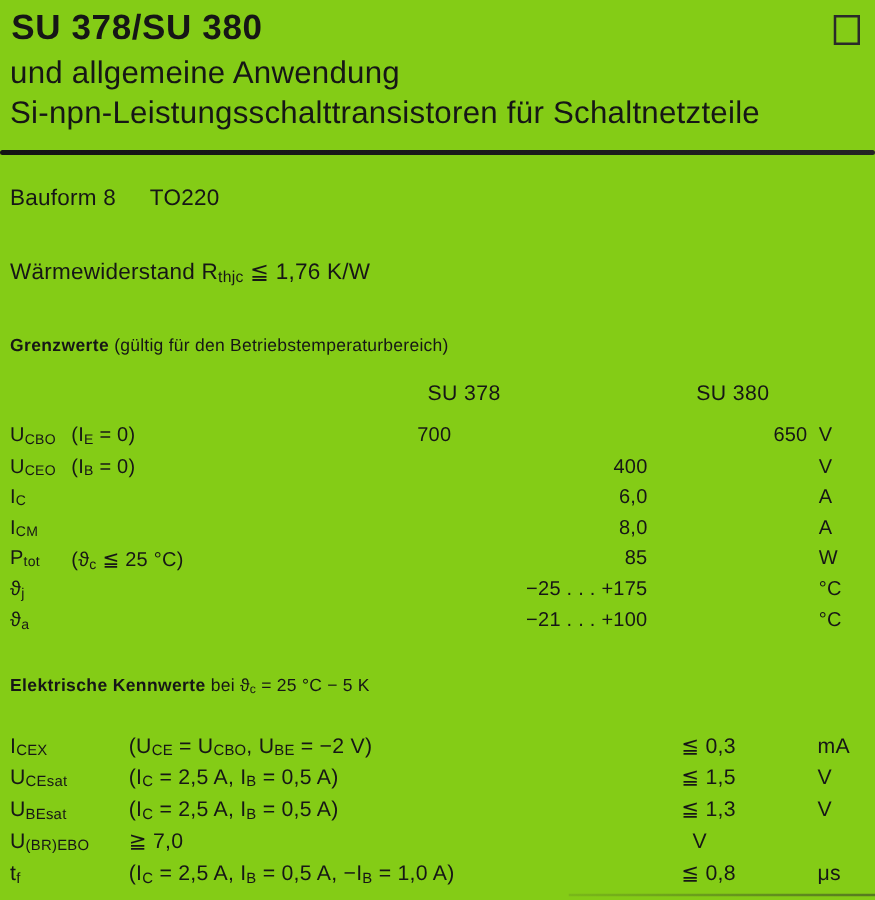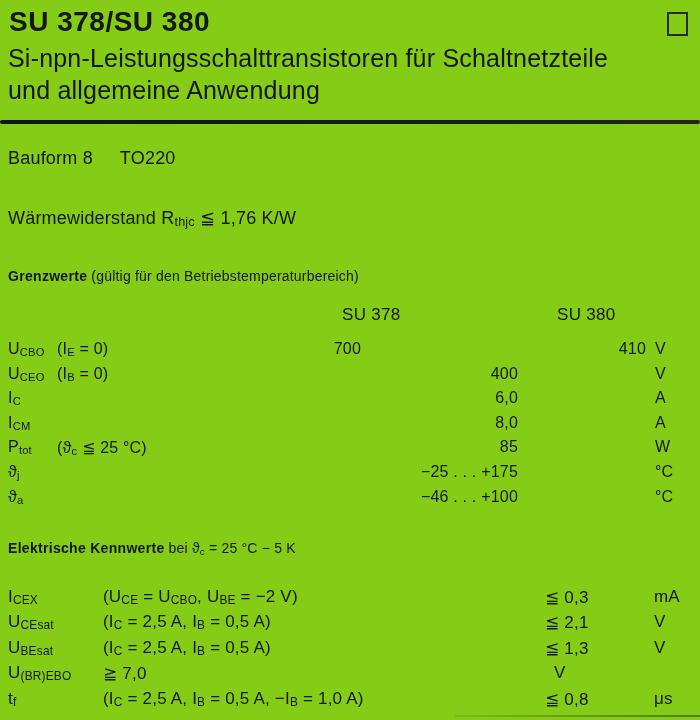--- a/index.html
+++ b/index.html
@@ -72,22 +72,22 @@
 </style>
 </head>
 <body>
 
 <div class="page">
 
   <div class="abs title">SU 378/SU 380</div>
   <div class="abs corner-box"></div>
 
   <div class="abs subtitle">
+    <div>und allgemeine Anwendung</div>
     <div>Si-npn-Leistungsschalttransistoren für Schaltnetzteile</div>
-    <div>und allgemeine Anwendung</div>
   </div>
 
   <div class="abs rule"></div>
 
   <div class="abs bodytext bauform">
     <span>Bauform 8</span><span class="pkg">TO220</span>
   </div>
 
   <div class="abs bodytext thermal">Wärmewiderstand R<sub>thjc</sub> ≦ 1,76 K/W</div>
 
@@ -97,21 +97,21 @@
 
   <div class="abs col-head col-su378">SU 378</div>
   <div class="abs col-head col-su380">SU 380</div>
 
   <div class="abs limits-table">
       <div class="lrow">
         <span class="sym">U<sub>CBO</sub></span>
         <span class="cond">(I<sub>E</sub> = 0)</span>
         <span class="v378">700</span>
         <span class="vmid"></span>
-        <span class="v380">410</span>
+        <span class="v380">650</span>
         <span class="unit">V</span>
       </div>
       <div class="lrow">
         <span class="sym">U<sub>CEO</sub></span>
         <span class="cond">(I<sub>B</sub> = 0)</span>
         <span class="v378"></span>
         <span class="vmid">400</span>
         <span class="v380"></span>
         <span class="unit">V</span>
       </div>
@@ -144,41 +144,41 @@
         <span class="cond"></span>
         <span class="v378"></span>
         <span class="vmid">−25 . . . +175</span>
         <span class="v380"></span>
         <span class="unit">°C</span>
       </div>
       <div class="lrow">
         <span class="sym">ϑ<sub>a</sub></span>
         <span class="cond"></span>
         <span class="v378"></span>
-        <span class="vmid">−46 . . . +100</span>
+        <span class="vmid">−21 . . . +100</span>
         <span class="v380"></span>
         <span class="unit">°C</span>
       </div>
     </div>
 
   <div class="abs sec-heading elek-heading">
     <b>Elektrische Kennwerte</b><span> bei ϑ<sub>c</sub> = 25 °C − 5 K</span>
   </div>
 
   <div class="abs elek-table">
       <div class="erow">
         <span class="sym">I<sub>CEX</sub></span>
         <span class="cond">(U<sub>CE</sub> = U<sub>CBO</sub>, U<sub>BE</sub> = −2 V)</span>
         <span class="limit">≦ 0,3</span>
         <span class="unit">mA</span>
       </div>
       <div class="erow">
         <span class="sym">U<sub>CEsat</sub></span>
         <span class="cond">(I<sub>C</sub> = 2,5 A, I<sub>B</sub> = 0,5 A)</span>
-        <span class="limit">≦ 2,1</span>
+        <span class="limit">≦ 1,5</span>
         <span class="unit">V</span>
       </div>
       <div class="erow">
         <span class="sym">U<sub>BEsat</sub></span>
         <span class="cond">(I<sub>C</sub> = 2,5 A, I<sub>B</sub> = 0,5 A)</span>
         <span class="limit">≦ 1,3</span>
         <span class="unit">V</span>
       </div>
       <div class="erow">
         <span class="sym">U<sub>(BR)EBO</sub></span>

